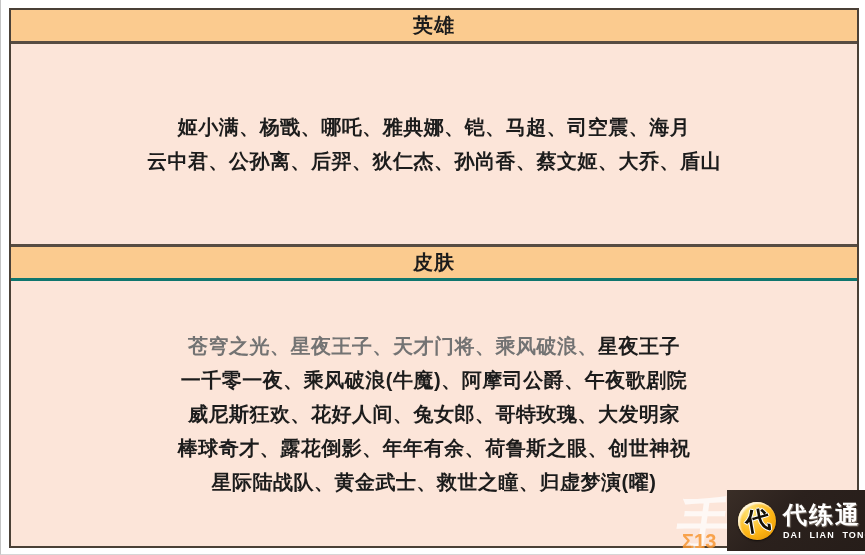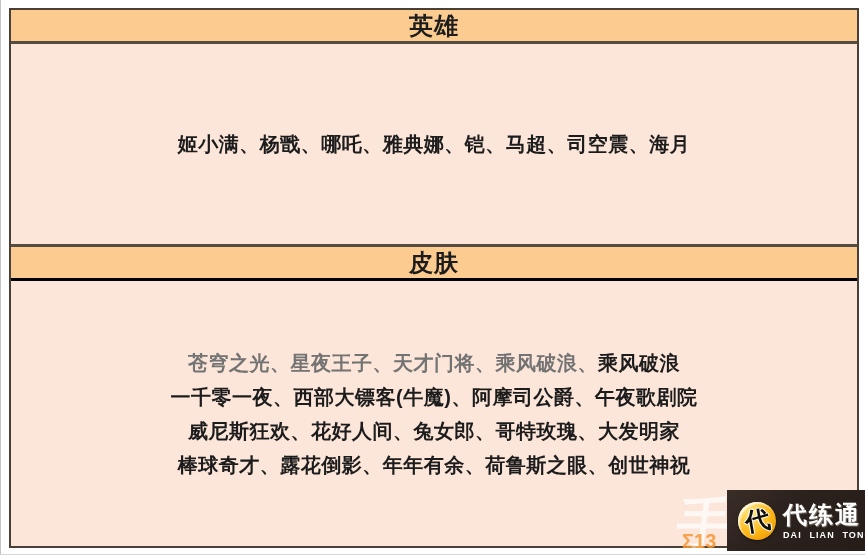--- a/index.html
+++ b/index.html
@@ -17,26 +17,26 @@
     position:absolute; left:8px; top:8px;
     width:850px; height:540px;
     border:2px solid #4a4036;
     display:flex; flex-direction:column;
     background:#fce5d9;
   }
   .hdr {
     height:31px; flex:0 0 31px;
     background:#fbcb8f;
     display:flex; align-items:center; justify-content:center;
-    font-size:24px; font-weight:700; color:#1c1c1c;
+    font-size:20px; font-weight:700; color:#1c1c1c;
     letter-spacing:1px;
   }
   .hdr.mid {
     border-top:3px solid #574c42;
-    border-bottom:3px solid #000000;
+    border-bottom:3px solid #0f766e;
     height:37px; flex:0 0 37px;
   }
   .hdr1 { border-bottom:3px solid #574c42; height:34px; flex:0 0 34px; }
   .body {
     background:#fce5d9;
     display:flex; flex-direction:column;
     align-items:center; justify-content:center;
     text-align:center;
   }
   .body1 { flex:0 0 200px; height:200px;font-family:Liberation Serif, serif; }
@@ -102,33 +102,35 @@
 <div class="page">
 
   <div class="tbl">
 
     <div class="hdr hdr1">
       <span>英雄</span>
     </div>
 
     <div class="body body1">
       <div class="line">姬小满、杨戬、哪吒、雅典娜、铠、马超、司空震、海月</div>
+      <div class="line">云中君、公孙离、后羿、狄仁杰、孙尚香、蔡文姬、大乔、盾山</div>
     </div>
 
     <div class="hdr mid">
       <span>皮肤</span>
     </div>
 
     <div class="body body2">
       <div class="line">
-        <span class="red-part">苍穹之光、星夜王子、天才门将、乘风破浪、</span><span>乘风破浪</span>
+        <span class="red-part">苍穹之光、星夜王子、天才门将、乘风破浪、</span><span>星夜王子</span>
       </div>
-      <div class="line">一千零一夜、西部大镖客(牛魔)、阿摩司公爵、午夜歌剧院</div>
+      <div class="line">一千零一夜、乘风破浪(牛魔)、阿摩司公爵、午夜歌剧院</div>
       <div class="line">威尼斯狂欢、花好人间、兔女郎、哥特玫瑰、大发明家</div>
       <div class="line">棒球奇才、露花倒影、年年有余、荷鲁斯之眼、创世神祝</div>
+      <div class="line">星际陆战队、黄金武士、救世之瞳、归虚梦演(曜)</div>
     </div>
 
   </div>
 
   <div class="wm-char">手</div>
   <div class="wm-sub">Σ13</div>
 
   <div class="logo">
     <div class="badge">
       <span class="badge-char">代</span>

